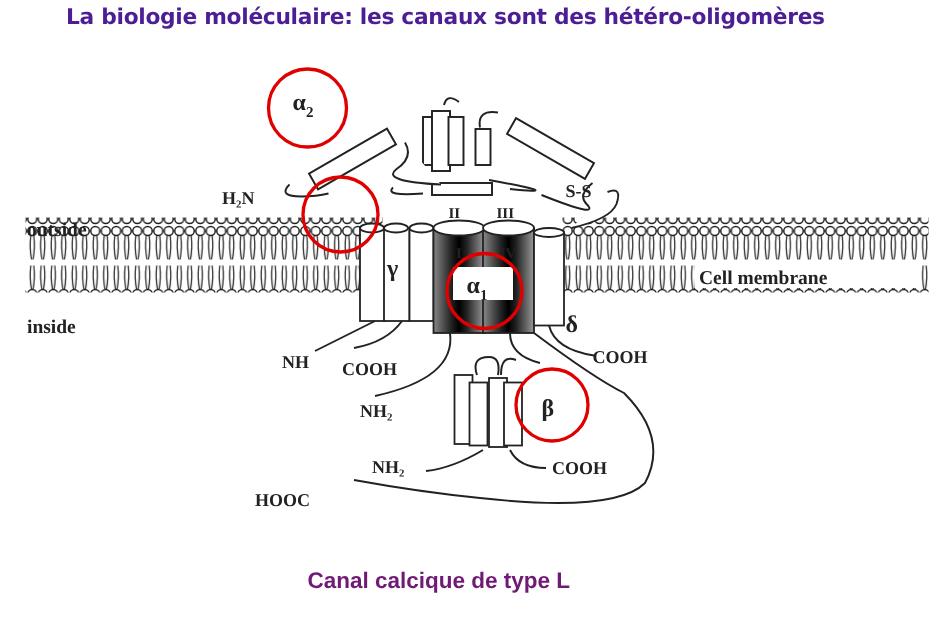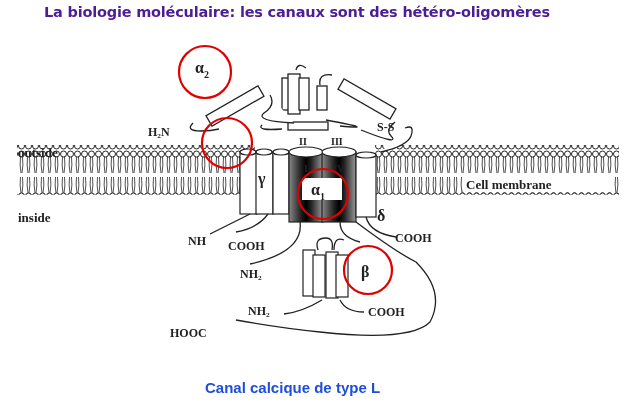--- a/index.html
+++ b/index.html
@@ -1,18 +1,18 @@
 <!DOCTYPE html>
 <html><head>
 <meta charset="utf-8">
 <style>
   html, body { margin:0; padding:0; background:#ffffff; }
   body { width:633px; height:413px; position:relative; overflow:hidden; font-family:"Liberation Serif", serif; }
   .title { position:absolute; left:44px; top:4px; width:577px; color:#4c1d95; font-family:"DejaVu Sans", sans-serif; font-weight:bold; font-size:14.5px; letter-spacing:-0.2px; white-space:nowrap; }
-  .caption { position:absolute; left:205px; top:379px; font-family:"Liberation Sans", sans-serif; font-weight:bold; font-size:15px; color:#1d4ed8; white-space:nowrap; }
+  .caption { position:absolute; left:205px; top:379px; font-family:"Liberation Sans", sans-serif; font-weight:bold; font-size:15px; color:#701a75; white-space:nowrap; }
   svg { position:absolute; left:0; top:0; }
   .lbl { font-family:"Liberation Serif", serif; font-weight:bold; fill:#222; }
 </style>
 </head>
 <body>
 
 <div class="title">La biologie moléculaire: les canaux sont des hétéro-oligomères</div>
 
 <svg width="633" height="413" viewBox="0 0 633 413">
   <defs>

